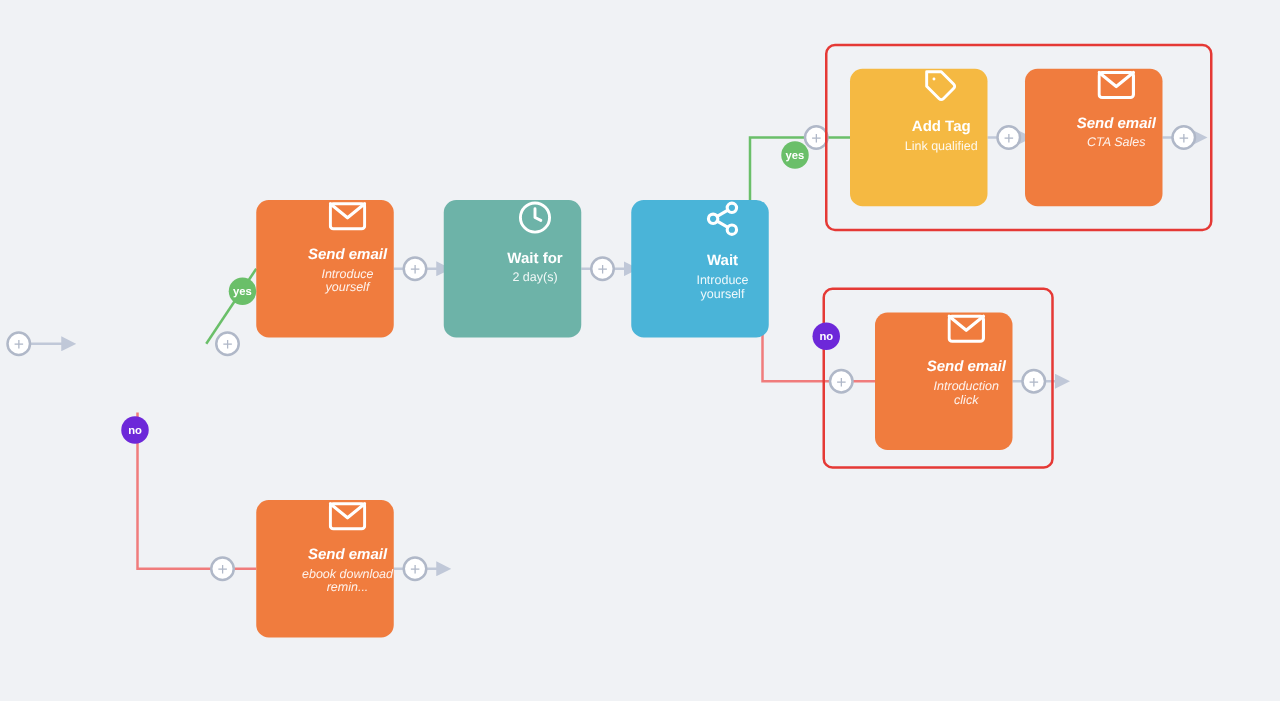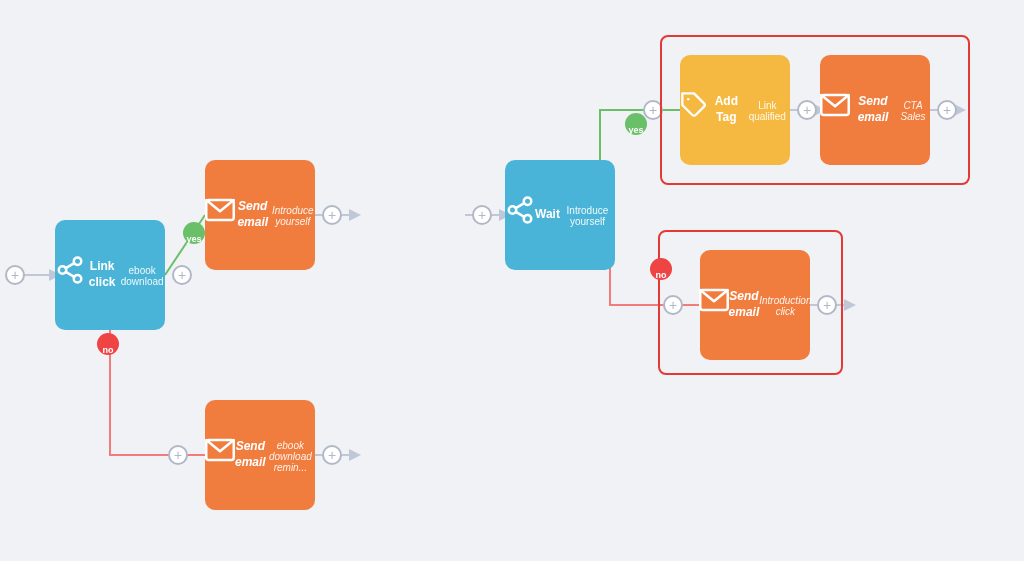--- a/index.html
+++ b/index.html
@@ -14,26 +14,28 @@
     .canvas {
       position: absolute;
       width: 1024px;
       height: 561px;
       background: #f0f2f5;
     }
     
     .node {
       position: absolute;
       display: flex;
+      flex-direction: column;
       align-items: center;
-      justify-content: center;
+      justify-content: flex-start;
       border-radius: 10px;
       width: 110px;
       height: 110px;
       cursor: pointer;
+      padding-left: 36px;
     }
     .node-icon {
       font-size: 28px;
       margin-bottom: 4px;
       color: white;
     }
     .node-title {
       font-size: 12px;
       font-weight: 700;
       color: white;
@@ -68,29 +70,29 @@
       cursor: pointer;
       font-weight: 300;
     }
     
     .badge {
       position: absolute;
       width: 22px;
       height: 22px;
       border-radius: 50%;
       display: flex;
-      align-items: flex-end;
+      align-items: center;
       justify-content: center;
       font-size: 9px;
       font-weight: 700;
       color: white;
       z-index: 10;
     }
     .badge-yes { background: #6abf69; }
-    .badge-no { background: #ef4444; }
+    .badge-no { background: #6d28d9; }
 
     
     .connector-svg {
       position: absolute;
       top: 0; left: 0;
       width: 1024px;
       height: 561px;
       pointer-events: none;
     }
 
@@ -136,70 +138,67 @@
         <path d="M0,0 L6,3 L0,6 Z" fill="#c0c8d8"></path>
       </marker>
       <marker id="arrow-green" markerWidth="6" markerHeight="6" refX="3" refY="3" orient="auto">
         <path d="M0,0 L6,3 L0,6 Z" fill="#6abf69"></path>
       </marker>
     </defs>
   </svg>
 
   <div class="plus-btn" style="left:5px;top:265px;">+</div>
 
-  <div class="node node-blue" style="left:55px;top:220px;">
+
+  <div class="plus-btn" style="left:172px;top:265px;">+</div>
+
+  <div class="badge badge-yes" style="left:183px;top:222px;">
+    <span>yes</span>
+  </div>
+
+  <div class="badge badge-no" style="left:97px;top:333px;">
+    <span>no</span>
+  </div>
+
+  <div class="node node-orange" style="left:205px;top:160px;">
+    <div class="node-icon">
+      <svg width="30" height="24" viewBox="0 0 24 18" fill="none" stroke="white" stroke-width="2" stroke-linecap="round" stroke-linejoin="round">
+        <rect x="1" y="1" width="22" height="16" rx="2"></rect>
+        <polyline points="1,1 12,10 23,1"></polyline>
+      </svg>
+    </div>
+    <div class="node-title">Send email</div>
+    <div class="node-subtitle">Introduce yourself</div>
+  </div>
+
+  <div class="plus-btn" style="left:322px;top:205px;">+</div>
+
+  <div class="node node-teal" style="left:355px;top:160px;">
+    <div class="node-icon">
+      <svg width="28" height="28" viewBox="0 0 24 24" fill="none" stroke="white" stroke-width="2" stroke-linecap="round" stroke-linejoin="round">
+        <circle cx="12" cy="12" r="10"></circle>
+        <polyline points="12,6 12,12 16,14"></polyline>
+      </svg>
+    </div>
+    <div class="node-title">Wait for</div>
+    <div class="node-subtitle">2 day(s)</div>
+  </div>
+
+  <div class="plus-btn" style="left:472px;top:205px;">+</div>
+
+  <div class="node node-blue" style="left:505px;top:160px;">
     <div class="node-icon">
       <svg width="30" height="30" viewBox="0 0 24 24" fill="none" stroke="white" stroke-width="2" stroke-linecap="round" stroke-linejoin="round">
         <circle cx="18" cy="5" r="3"></circle>
           <circle cx="6" cy="12" r="3"></circle>
           <circle cx="18" cy="19" r="3"></circle>
         <line x1="8.59" y1="13.51" x2="15.42" y2="17.49"></line>
           <line x1="15.41" y1="6.51" x2="8.59" y2="10.49"></line>
       </svg>
     </div>
-    <div class="node-title">Link click</div>
-    <div class="node-subtitle">ebook download</div>
-  </div>
-
-  <div class="plus-btn" style="left:172px;top:265px;">+</div>
-
-  <div class="badge badge-yes" style="left:183px;top:222px;">
-    <span>yes</span>
-  </div>
-
-  <div class="badge badge-no" style="left:97px;top:333px;">
-    <span>no</span>
-  </div>
-
-  <div class="node node-orange" style="left:205px;top:160px;">
-    <div class="node-icon">
-      <svg width="30" height="24" viewBox="0 0 24 18" fill="none" stroke="white" stroke-width="2" stroke-linecap="round" stroke-linejoin="round">
-        <rect x="1" y="1" width="22" height="16" rx="2"></rect>
-        <polyline points="1,1 12,10 23,1"></polyline>
-      </svg>
-    </div>
-    <div class="node-title">Send email</div>
-    <div class="node-subtitle">Introduce yourself</div>
-  </div>
-
-  <div class="plus-btn" style="left:322px;top:205px;">+</div>
-
-
-  <div class="plus-btn" style="left:472px;top:205px;">+</div>
-
-  <div class="node node-blue" style="left:505px;top:160px;">
-    <div class="node-icon">
-      <svg width="30" height="30" viewBox="0 0 24 24" fill="none" stroke="white" stroke-width="2" stroke-linecap="round" stroke-linejoin="round">
-        <circle cx="18" cy="5" r="3"></circle>
-          <circle cx="6" cy="12" r="3"></circle>
-          <circle cx="18" cy="19" r="3"></circle>
-        <line x1="8.59" y1="13.51" x2="15.42" y2="17.49"></line>
-          <line x1="15.41" y1="6.51" x2="8.59" y2="10.49"></line>
-      </svg>
-    </div>
     <div class="node-title">Wait</div>
     <div class="node-subtitle">Introduce yourself</div>
   </div>
 
   <div class="badge badge-yes" style="left:625px;top:113px;">
     <span>yes</span>
   </div>
 
   <div class="badge badge-no" style="left:650px;top:258px;">
     <span>no</span>

